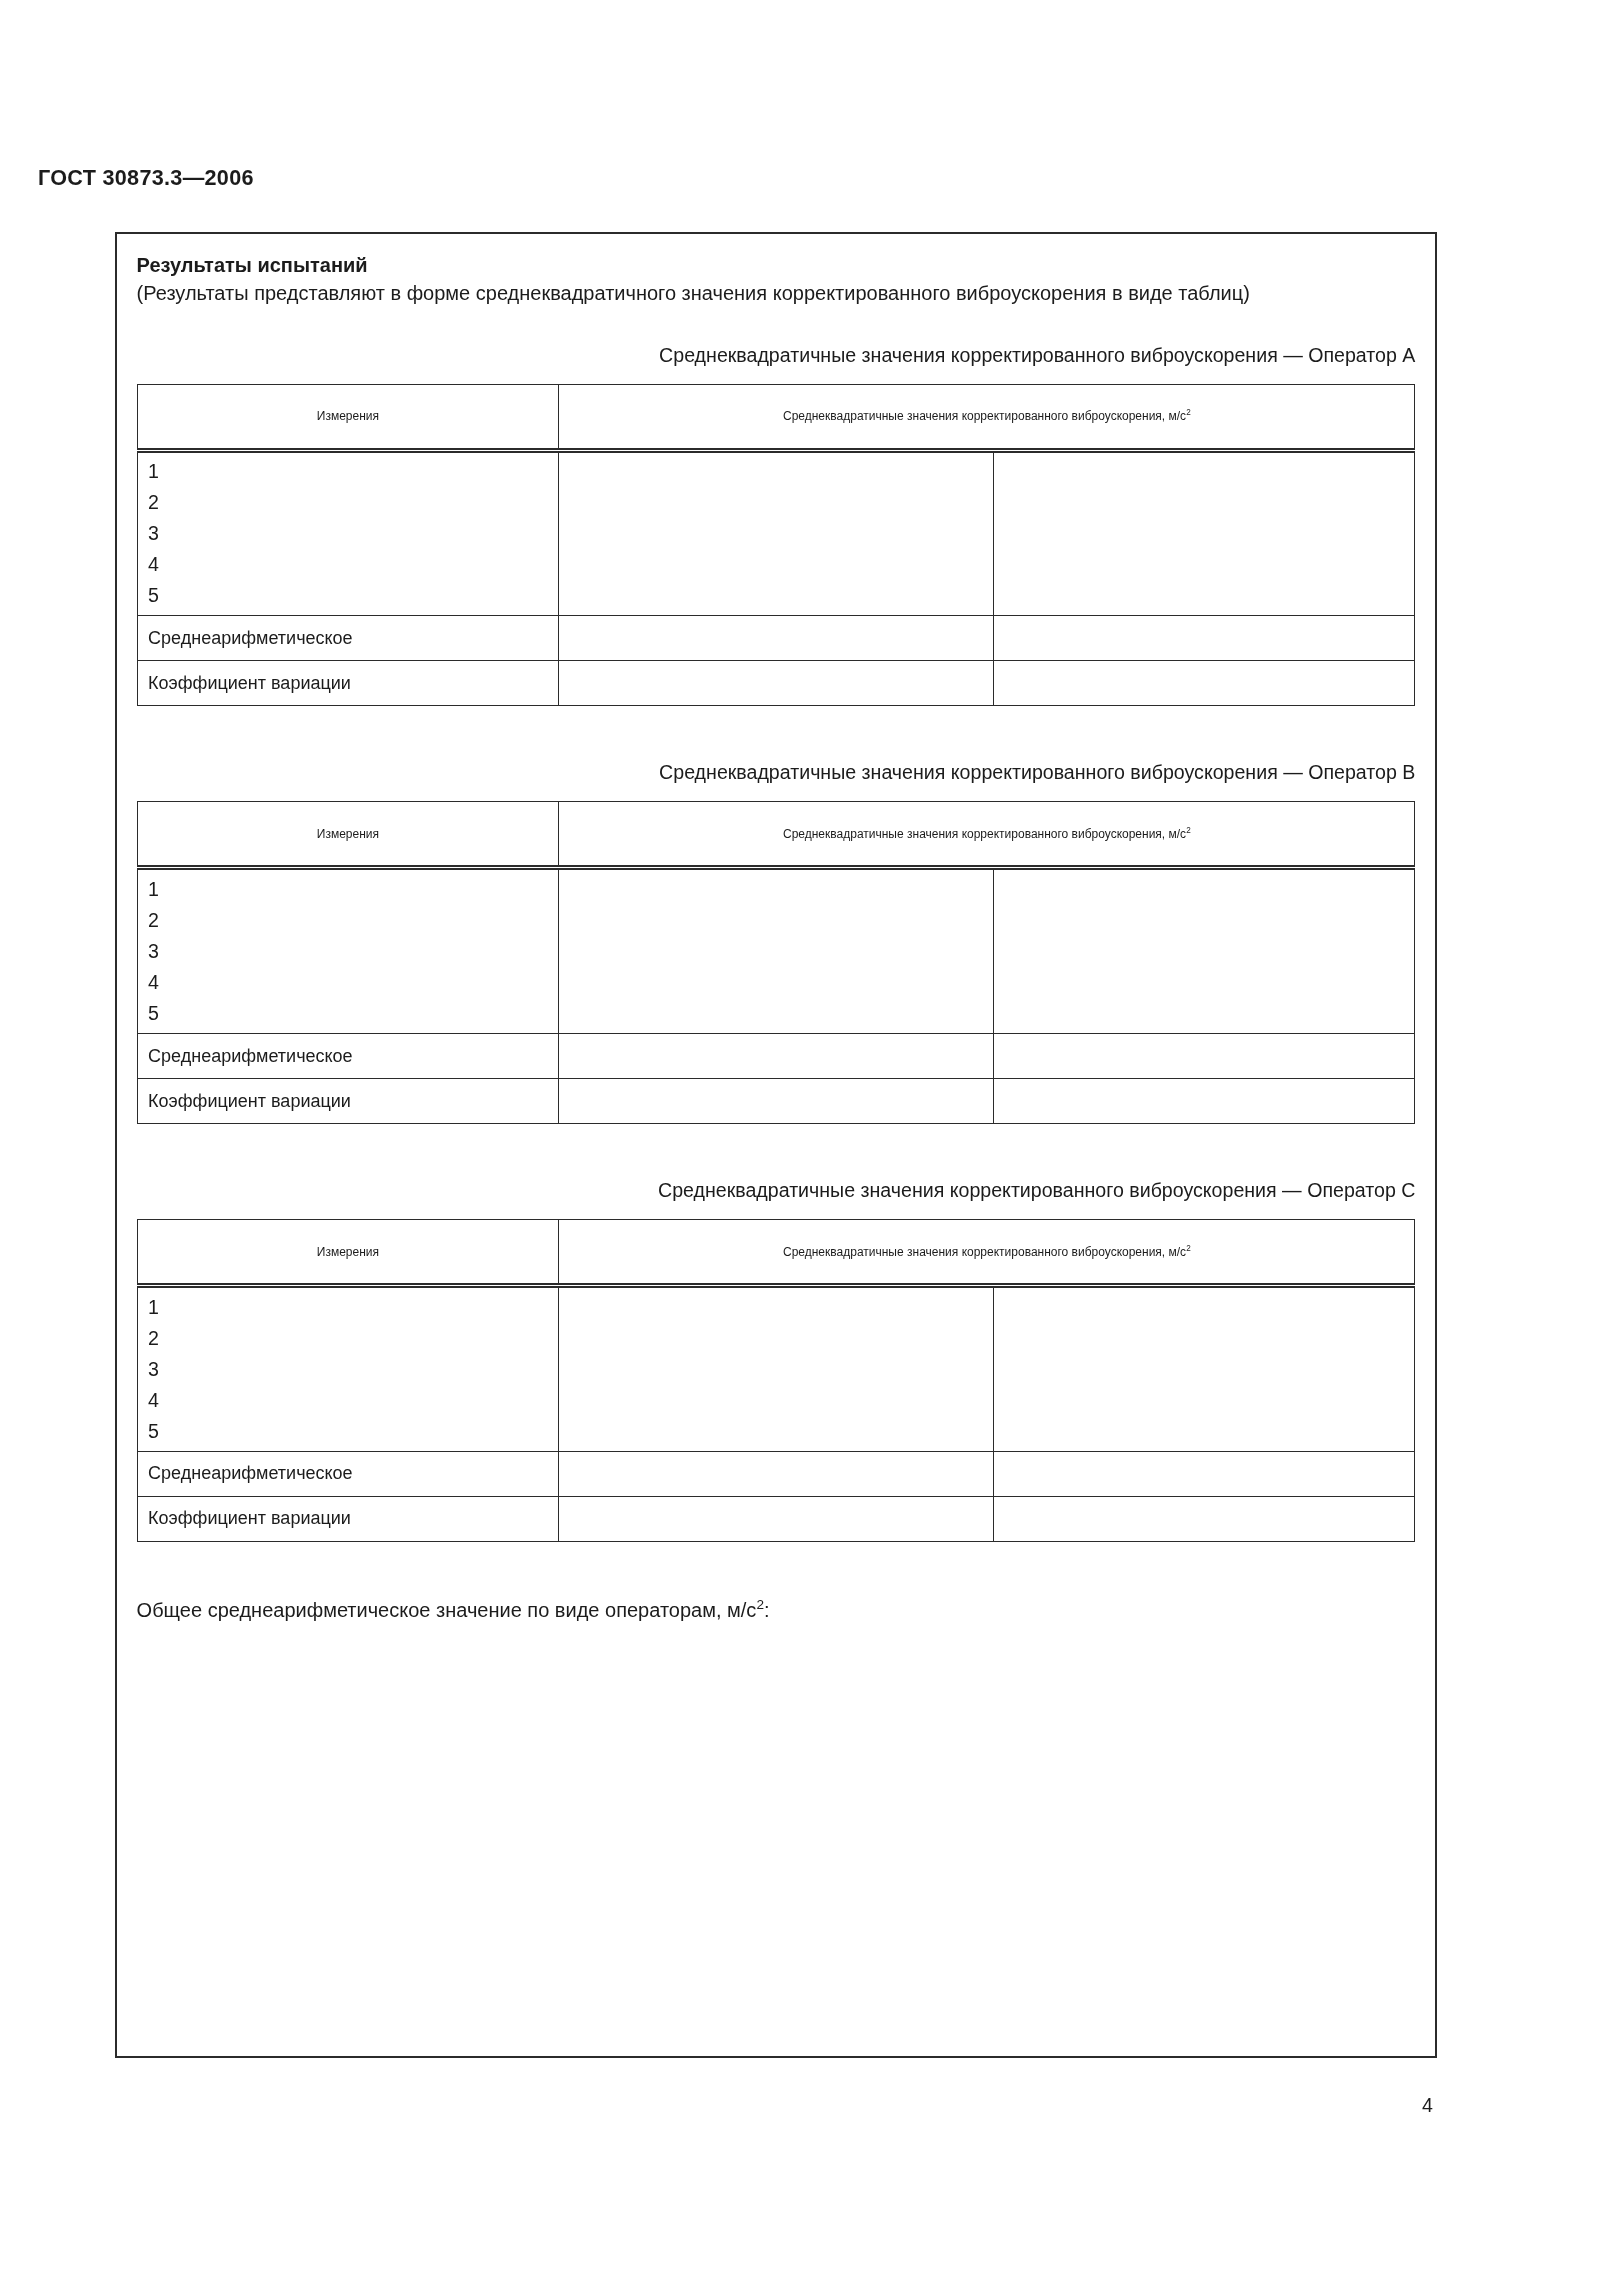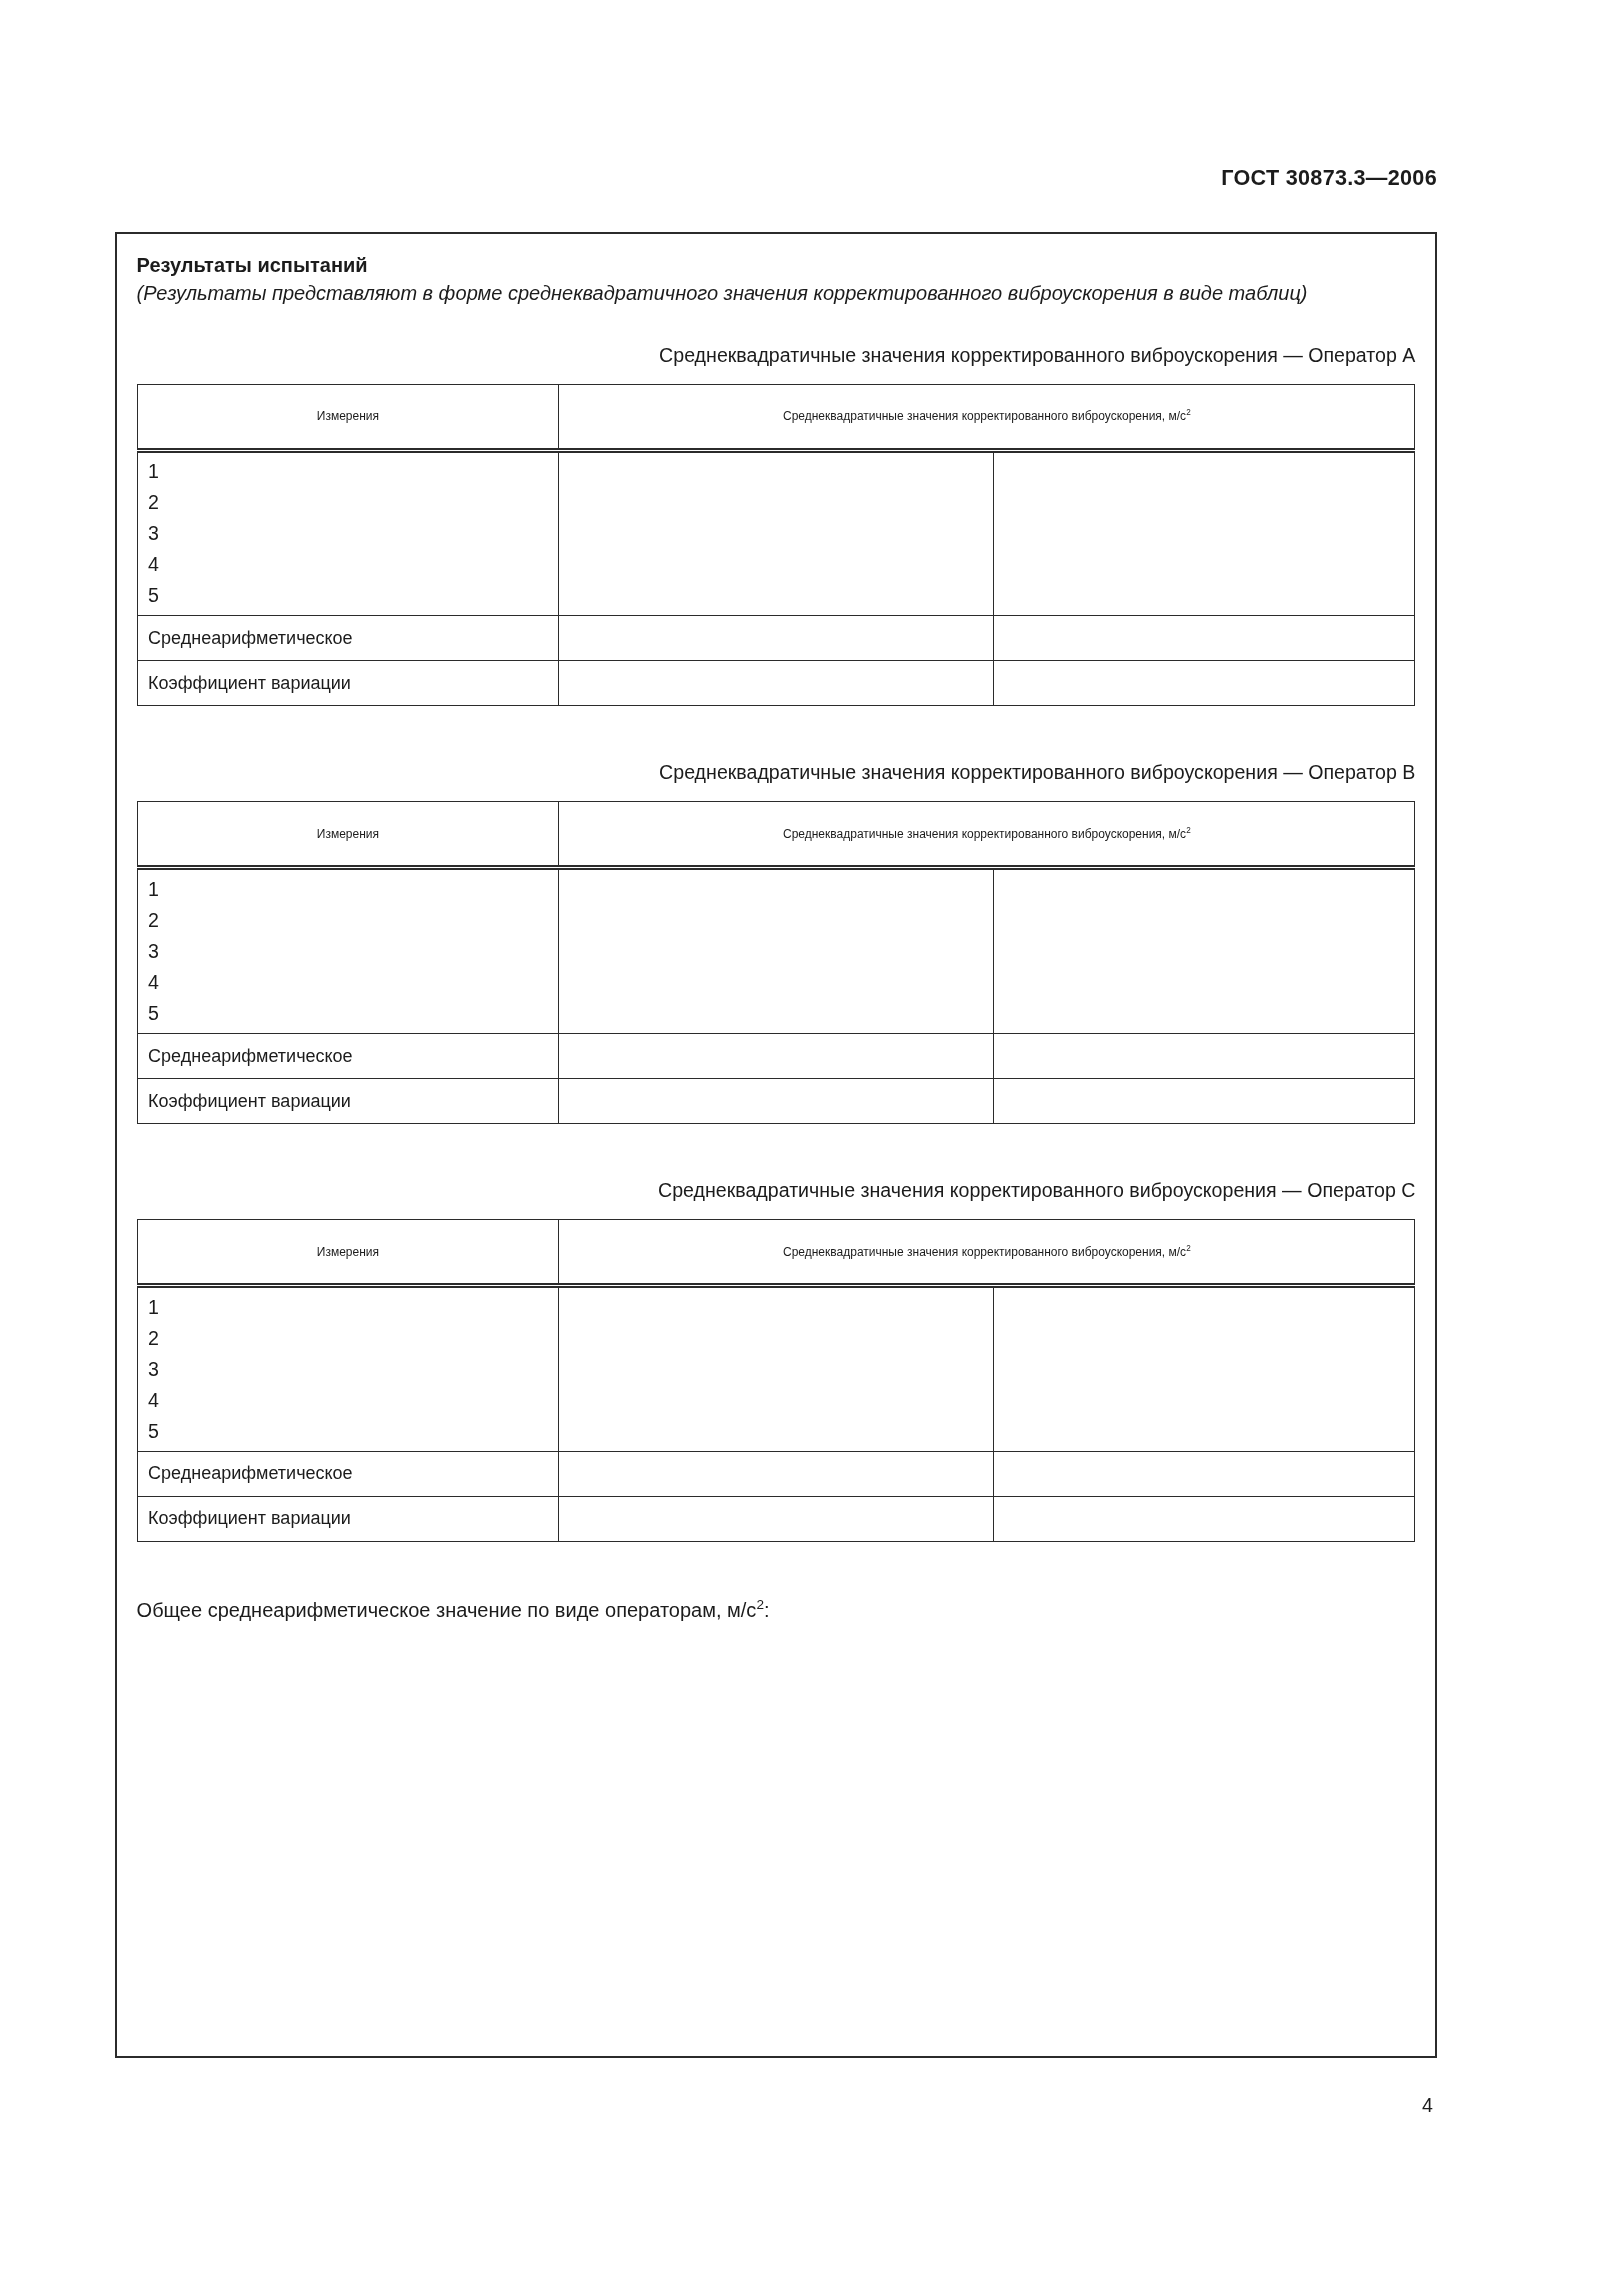--- a/index.html
+++ b/index.html
@@ -11,22 +11,21 @@
     position: relative;
     width: 1623px;
     height: 2295px;
     background: #ffffff;
     font-family: "Liberation Sans", sans-serif;
     color: #1c1c1c;
     margin: 0 auto;
     overflow: hidden;
   }
   .doc-header {
-    margin: 165px 186px 0 4px;
-    text-align: right;
+    margin: 165px 186px 0 10px;
     font-size: 21.6px;
     font-weight: bold;
     letter-spacing: 0.3px;
     padding-left: 28px;
   }
   .results-box {
     box-sizing: border-box;
     margin: 41px 0 8px 115px;
     width: 1322px;
     height: 1826px;
@@ -36,21 +35,20 @@
   .box-title {
     font-size: 20px;
     font-weight: bold;
     line-height: 26px;
   }
   .box-desc {
     margin: 1.3px 0 0 0;
     font-size: 20px;
     line-height: 26px;
     max-width: 1283px;
-    font-style: italic;
   }
   .table-caption {
     text-align: right;
     font-size: 19.6px;
     margin: 55px 0 17px 0;
   }
   .op-block.first .table-caption {
     margin-top: 38px;
   }
   table.results-table {

